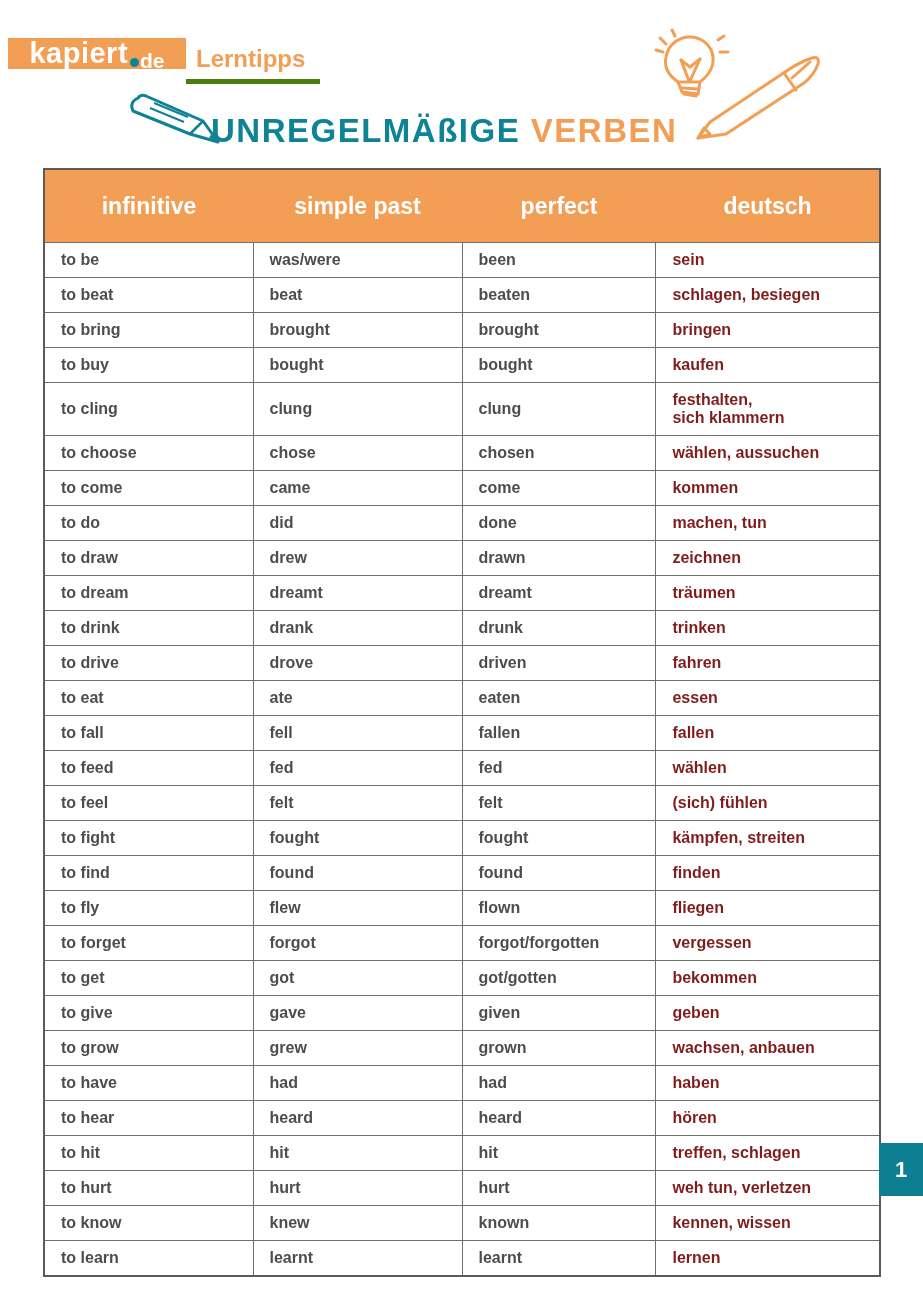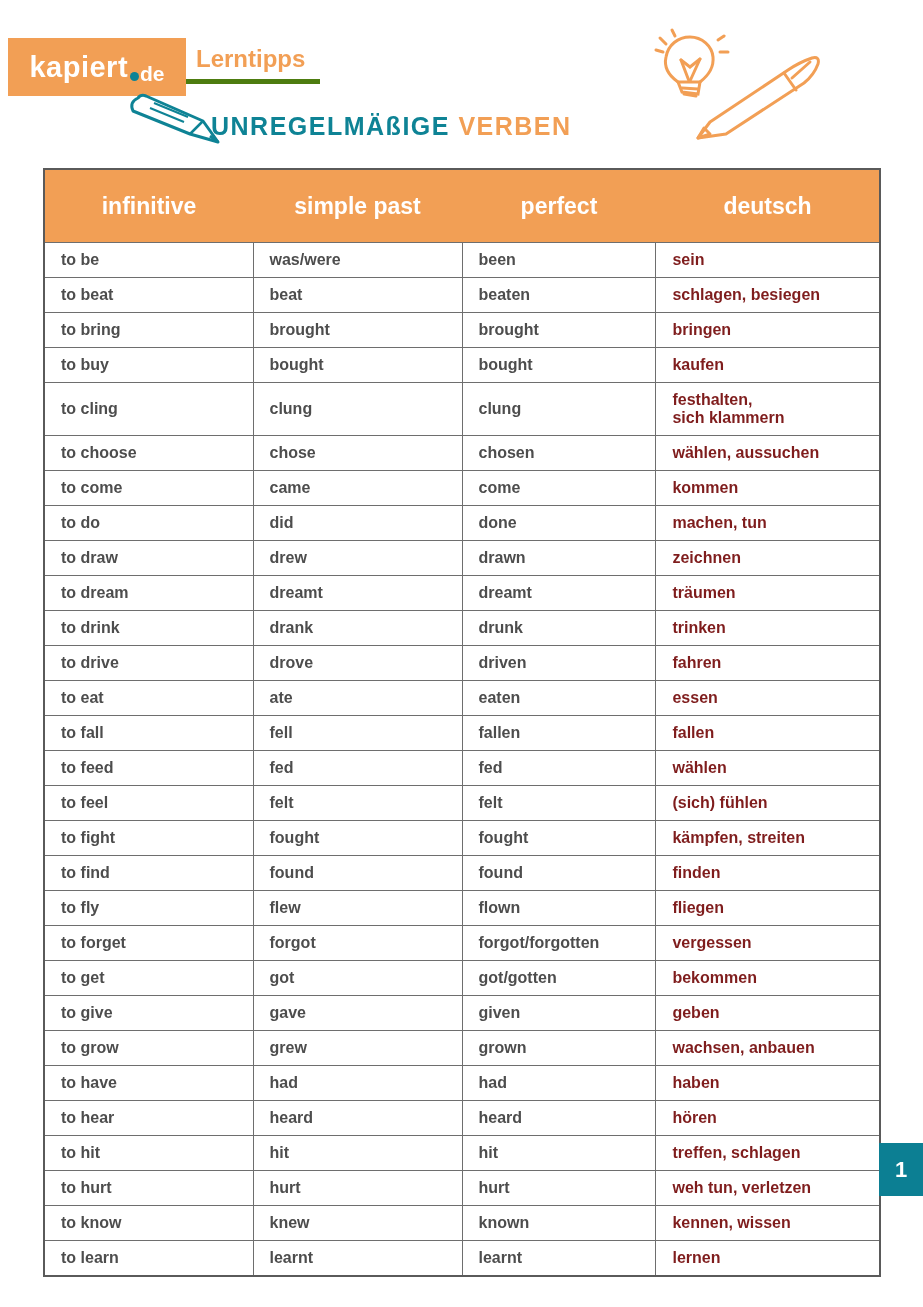--- a/index.html
+++ b/index.html
@@ -7,21 +7,21 @@
     position:relative;
     width:923px;height:1307px;
     background:#ffffff;
     overflow:hidden;
     font-family:"Liberation Sans", sans-serif;
   }
 
   
   .logo-block{
     position:absolute;left:8px;top:38px;
-    width:178px;height:58px;
+    width:178px;height:31px;
     background:#F29F55;
     display:flex;align-items:center;justify-content:center;
     color:#ffffff;
   }
   .logo-main{font-size:29px;font-weight:700;letter-spacing:.5px;}
   .logo-dot{
     display:inline-block;width:9px;height:9px;border-radius:50%;
     background:#0E8395;position:relative;top:9px;margin:0 1px 0 2px;
   }
   .logo-tld{font-size:21px;font-weight:700;position:relative;top:7px;text-align:right;}
@@ -30,21 +30,21 @@
     width:124px;height:41px;
     border-bottom:5px solid #4d7c0f;
     display:flex;align-items:center;
     padding-left:10px;
     color:#F29F55;font-size:24px;font-weight:700;text-align:center;
   }
 
   
   .title{
     position:absolute;left:211px;top:112px;margin:0;
-    font-size:25px;font-weight:700;letter-spacing:1.5px;
+    font-size:33px;font-weight:700;letter-spacing:1.5px;
     white-space:nowrap;
   }
   .t-teal{color:#0E8395;}
   .t-orange{color:#F29F55;}
 
   .deco{position:absolute;}
   .pencil-deco{left:126px;top:92px;}
   .bulb-deco{left:648px;top:26px;}
   .pen-deco{left:688px;top:48px;}
 

